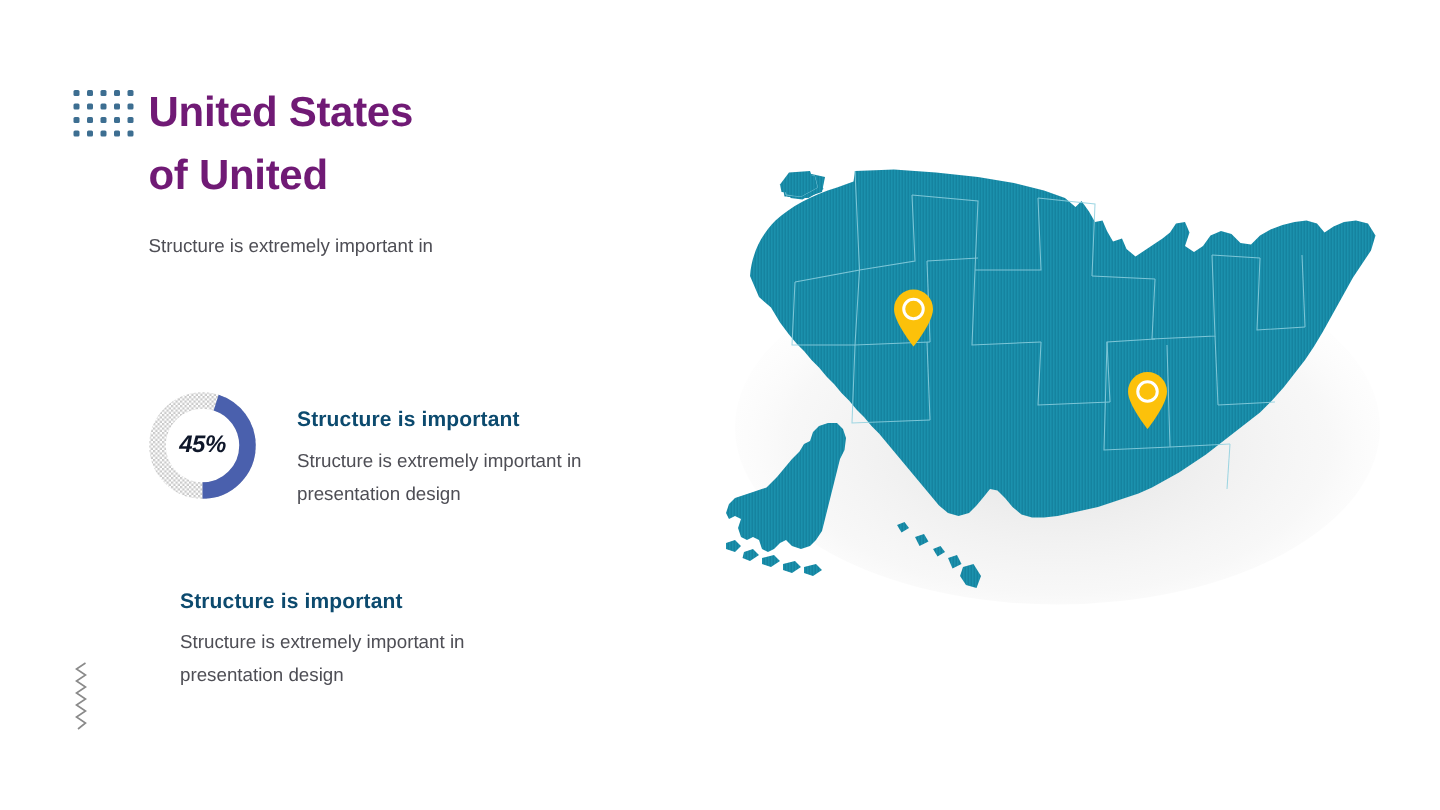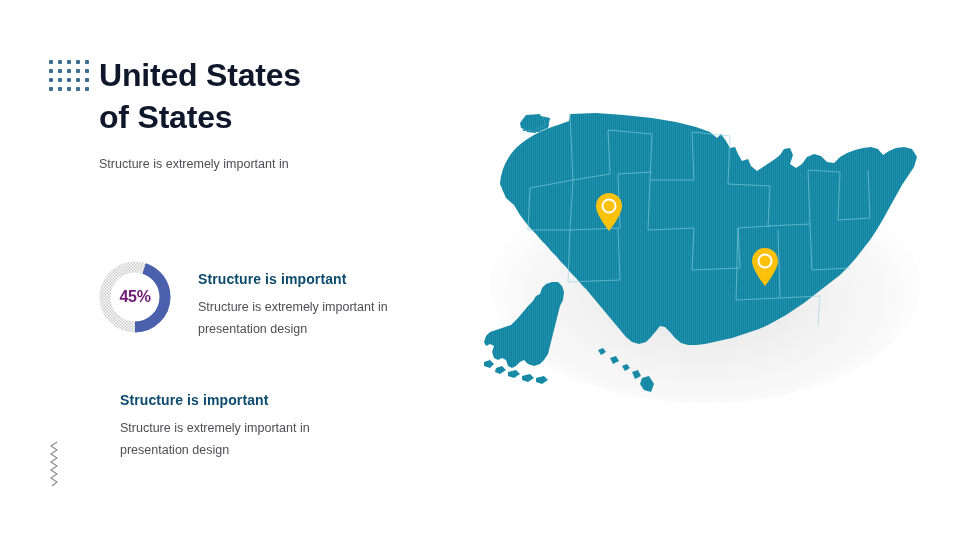--- a/index.html
+++ b/index.html
@@ -24,23 +24,23 @@
     display:block;
     border-radius:1px;
   }
 
   
   #headline {
     position:absolute; left:99px; top:54px;
     width:400px;
   }
   #headline .title {
-    font-size:32px;
+    font-size:28px;
     font-weight:bold;
-    color:#0f172a;
+    color:#701a75;
     line-height:42px;
     letter-spacing:-0.2px;
   }
   #headline .subtitle {
     margin-top:14px;
     font-size:12.5px;
     color:#4e4e55;
     line-height:25px;
     width:340px;
   }
@@ -58,22 +58,23 @@
     position:relative;
     width:78px; height:78px;
     flex:0 0 78px;
   }
   .donut-wrap svg { display:block; }
   .donut-value {
     position:absolute; inset:0;
     display:flex; align-items:center; justify-content:center;
     font-size:16px;
     font-weight:bold;
-    color:#701a75;
+    color:#0f172a;
     letter-spacing:-0.3px;
+    font-style:italic;
   }
   #stat-row-1 .donut-value { font-size:17px; }
 
   .stat-text { margin-left:24px; padding-top:13px; }
   .stat-heading {
     font-size:14px;
     font-weight:bold;
     color:#0c4a6e;
     letter-spacing:0.1px;
   }
@@ -124,21 +125,21 @@
   <i></i>
     <i></i>
     <i></i>
     <i></i>
     <i></i>
 </div>
 
 <div id="headline">
   <div class="title">
     <div>United States</div>
-    <div>of States</div>
+    <div>of United</div>
   </div>
   <div class="subtitle">
     <div>Structure is extremely important in</div>
   </div>
 </div>
 
 <div class="stat-row" id="stat-row-0">
   <div class="donut-wrap">
     <svg viewBox="0 0 78 78" width="78" height="78" aria-hidden="true">
       <defs>

